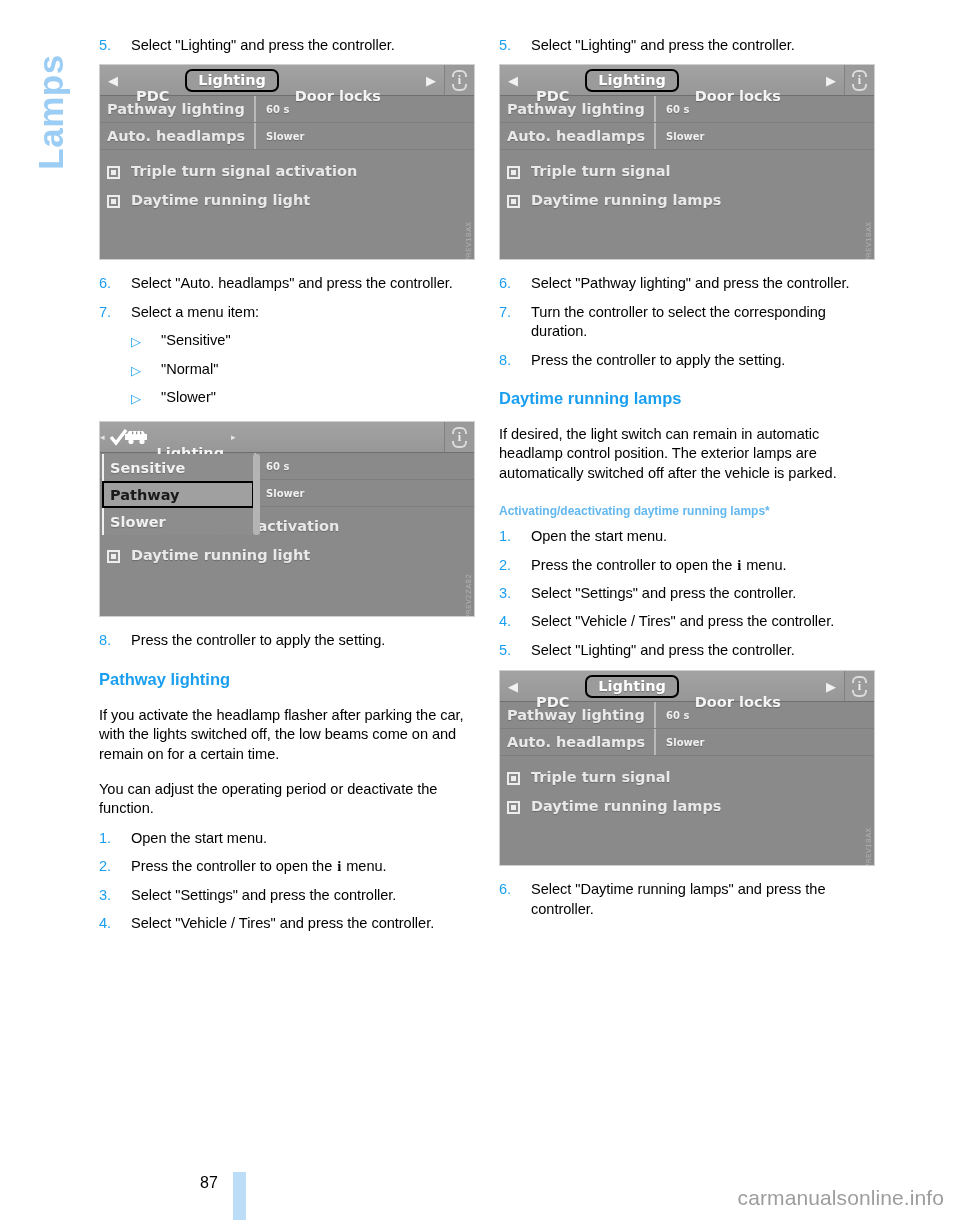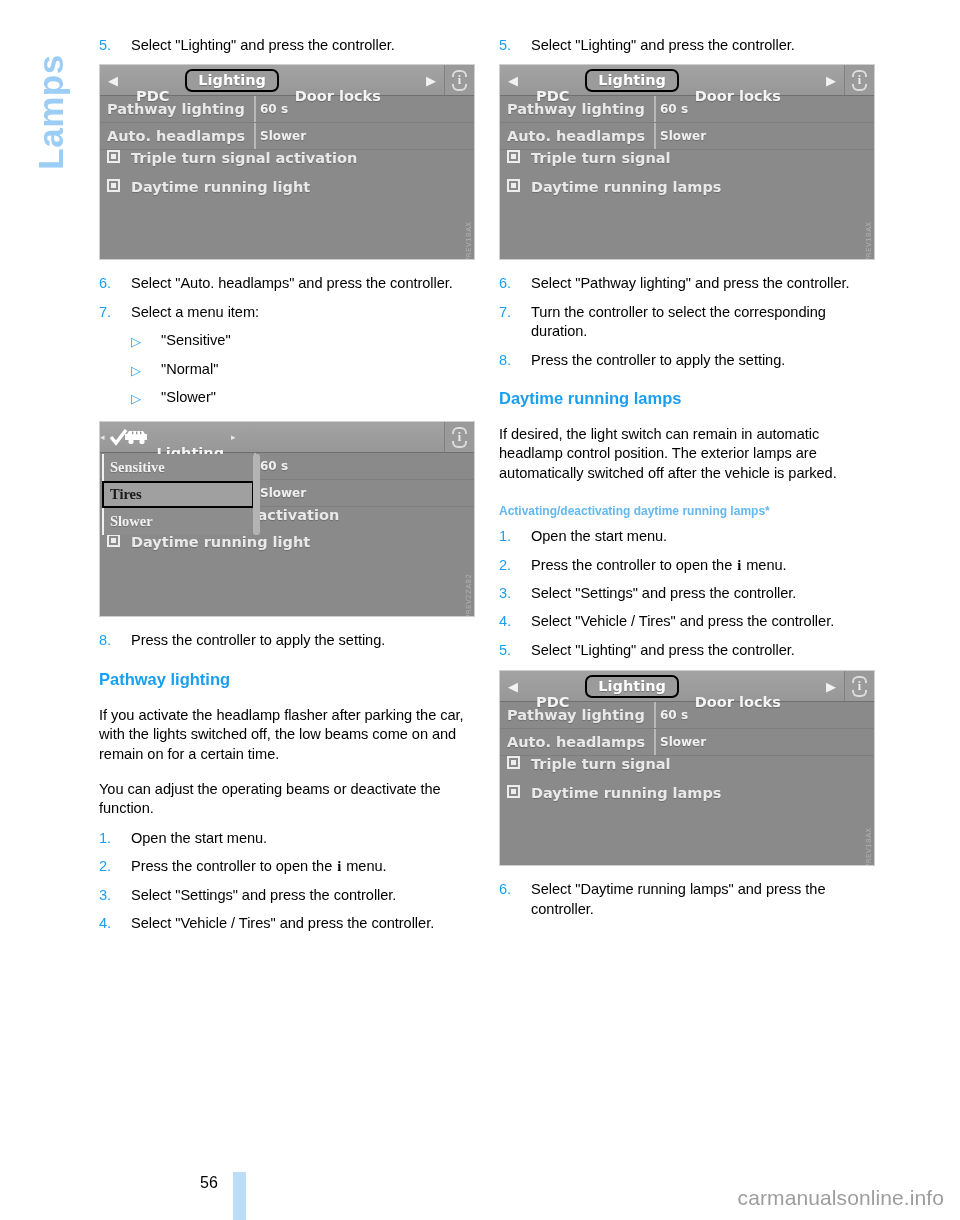--- a/index.html
+++ b/index.html
@@ -209,30 +209,30 @@
     color: #e9e9e9;
     font-size: 14.5px;
     font-weight: bold;
     padding-left: 7px;
     text-shadow: 0 1px 1px rgba(0,0,0,.22);
     white-space: nowrap;
   }
   .cell-r {
     flex: 1;
     color: #f0f0f0;
-    font-size: 12px;
-    font-weight: bold;
-    padding-left: 4px;
+    font-size: 10px;
+    font-weight: bold;
+    padding-left: 10px;
     border-left: 2px solid #b9b9b9;
     height: 100%;
     display: flex; align-items: center;
     text-shadow: 0 1px 1px rgba(0,0,0,.22);
   }
   .row-check {
-    display: flex; align-items: flex-start;
+    display: flex; align-items: flex-end;
     height: 29px;
     padding-left: 7px;
   }
   .cbox {
     width: 13px; height: 13px;
     border: 2px solid #ededed;
     margin-right: 11px;
     flex: 0 0 auto;
   }
   .cbox i {
@@ -258,21 +258,20 @@
   .popup-item {
     height: 27px;
     display: flex; align-items: center;
     padding-left: 6px;
     color: #f1f1f1;
     font-size: 14.5px;
     font-weight: bold;
     background: #8d8d8d;
     border-left: 2px solid #f0f0f0;
     text-shadow: 0 1px 1px rgba(0,0,0,.22);
-    font-family: Liberation Serif, serif;
   }
   .popup-item.sel {
     background: #a0a0a0;
     border: 2px solid #000;
     color: #1a1a1a;
     text-shadow: none;
   }
   .popup-scroll {
     position: absolute;
     right: -6px; top: 0;
@@ -434,38 +433,38 @@
         </div>
         <div class="row-check">
           <span class="cbox">
               <i></i>
             </span>
           <span class="row-check-label">Daytime running light</span>
         </div>
 
         <div class="popup">
           <div class="popup-item">Sensitive</div>
-          <div class="popup-item sel">Tires</div>
+          <div class="popup-item sel">Pathway</div>
           <div class="popup-item">Slower</div>
           <div class="popup-scroll"></div>
         </div>
       </div>
       <div class="shot-code">XPREV2ZAB2</div>
     </div>
   </div>
 
   <div class="step" style="margin-top:9px">
     <span class="num">8.</span>
     <span>Press the controller to apply the setting.</span>
   </div>
 
   <div class="h2">Pathway lighting</div>
 
   <p class="para">If you activate the headlamp flasher after parking the car, with the lights switched off, the low beams come on and remain on for a certain time.</p>
-  <p class="para">You can adjust the operating beams or deactivate the function.</p>
+  <p class="para">You can adjust the operating period or deactivate the function.</p>
 
   <div class="step">
     <span class="num">1.</span>
     <span>Open the start menu.</span>
   </div>
   <div class="step">
     <span class="num">2.</span>
     <span>Press the controller to open the </span><span class="infoglyph">i</span><span> menu.</span>
   </div>
   <div class="step">
@@ -604,15 +603,15 @@
     </div>
   </div>
 
   <div class="step" style="margin-top:8px">
     <span class="num">6.</span>
     <span>Select "Daytime running lamps" and press the controller.</span>
   </div>
 
 </div>
 
-<div class="footer-page">56</div>
+<div class="footer-page">87</div>
 <div class="footer-bar"></div>
 <div class="watermark">carmanualsonline.info</div>
 
 </body></html>

